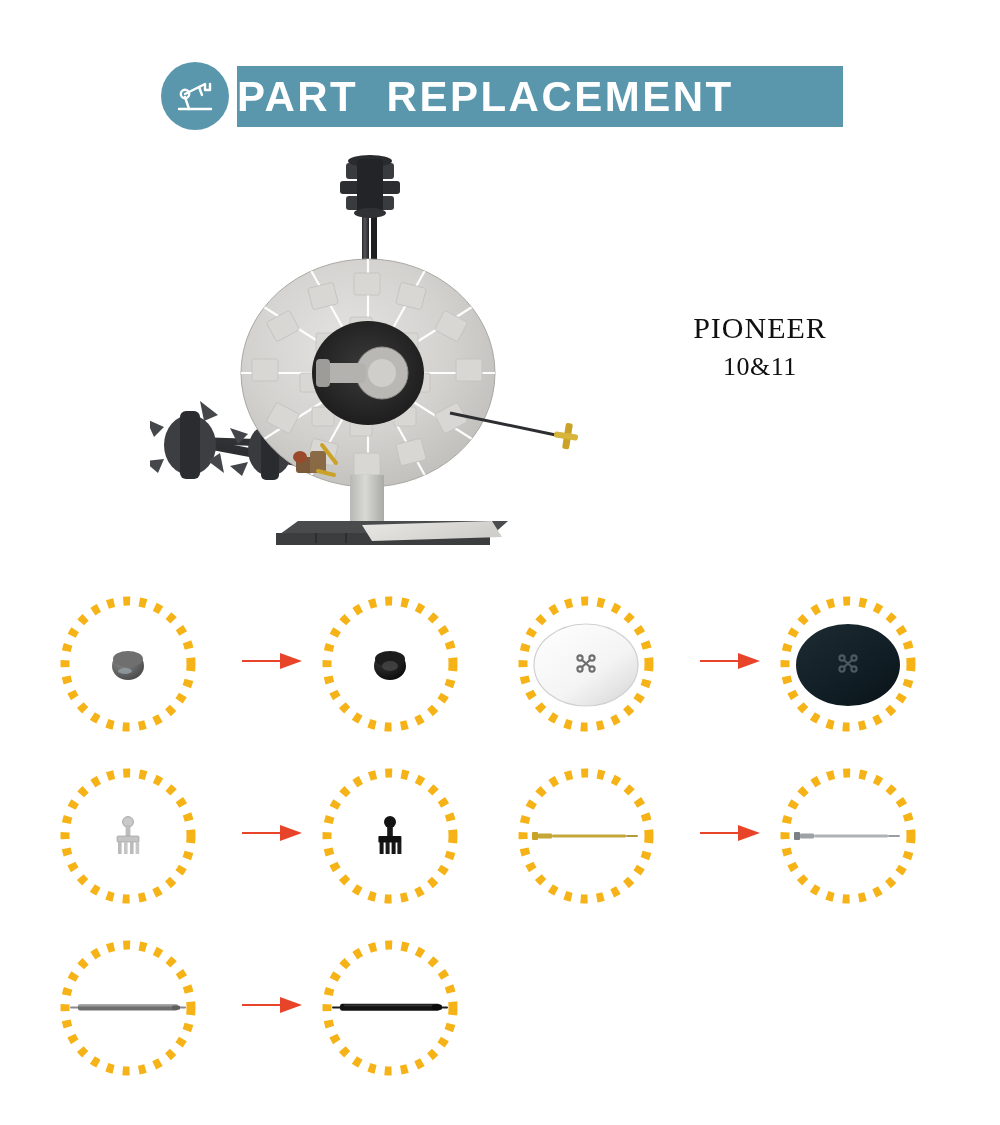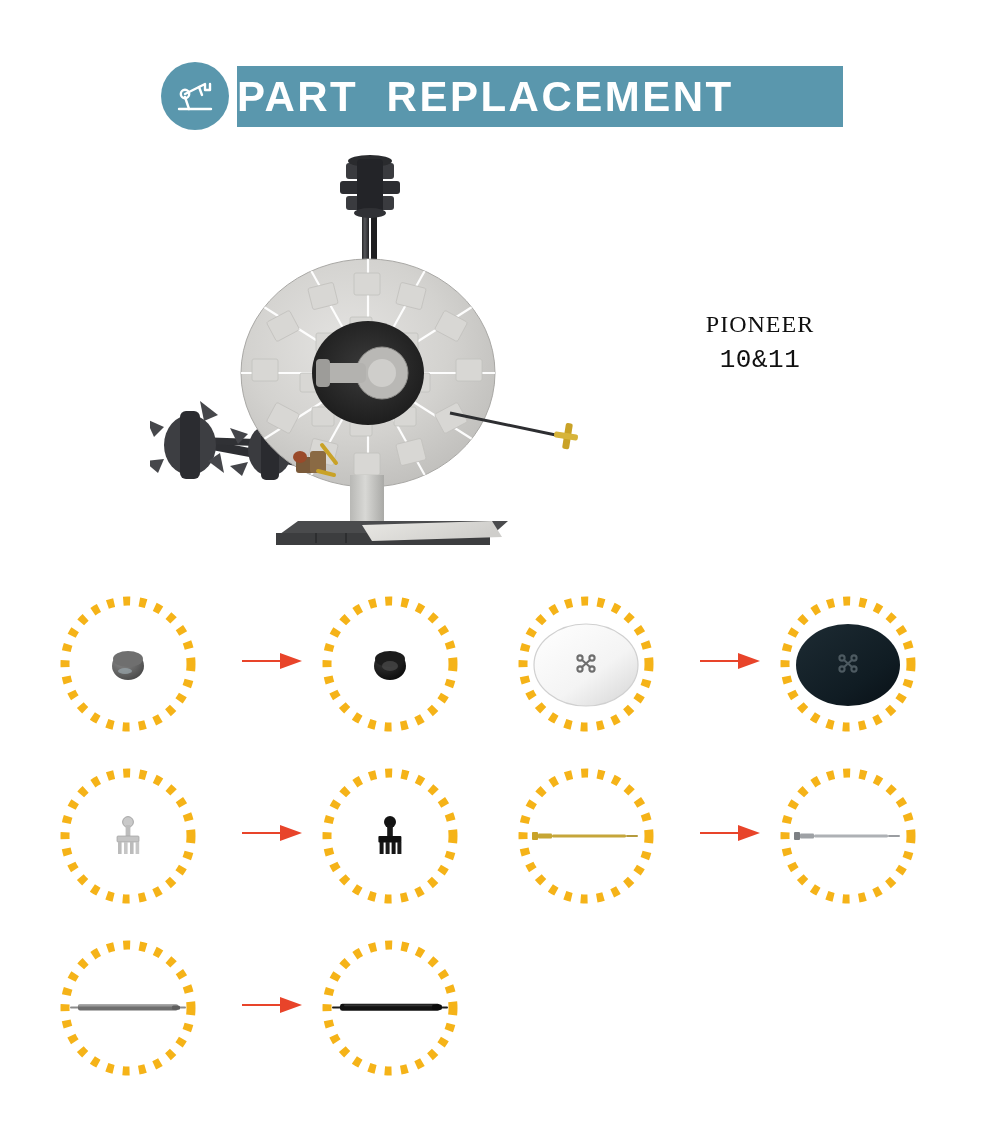--- a/index.html
+++ b/index.html
@@ -68,27 +68,27 @@
   
   #caption {
     position: absolute;
     left: 630px;
     top: 312px;
     width: 260px;
     text-align: center;
   }
   #caption-title {
     font-family: "Liberation Serif", serif;
-    font-size: 24px;
+    font-size: 30px;
     color: #101010;
     letter-spacing: 1px;
     line-height: 1.05;
   }
   #caption-sub {
-    font-family: Liberation Mono, monospace;
+    font-family: Liberation Serif, serif;
     font-size: 26px;
     color: #101010;
     margin-top: 8px;
     letter-spacing: 0.5px;
   }
 
   
   #parts {
     position: absolute;
     left: 0;

